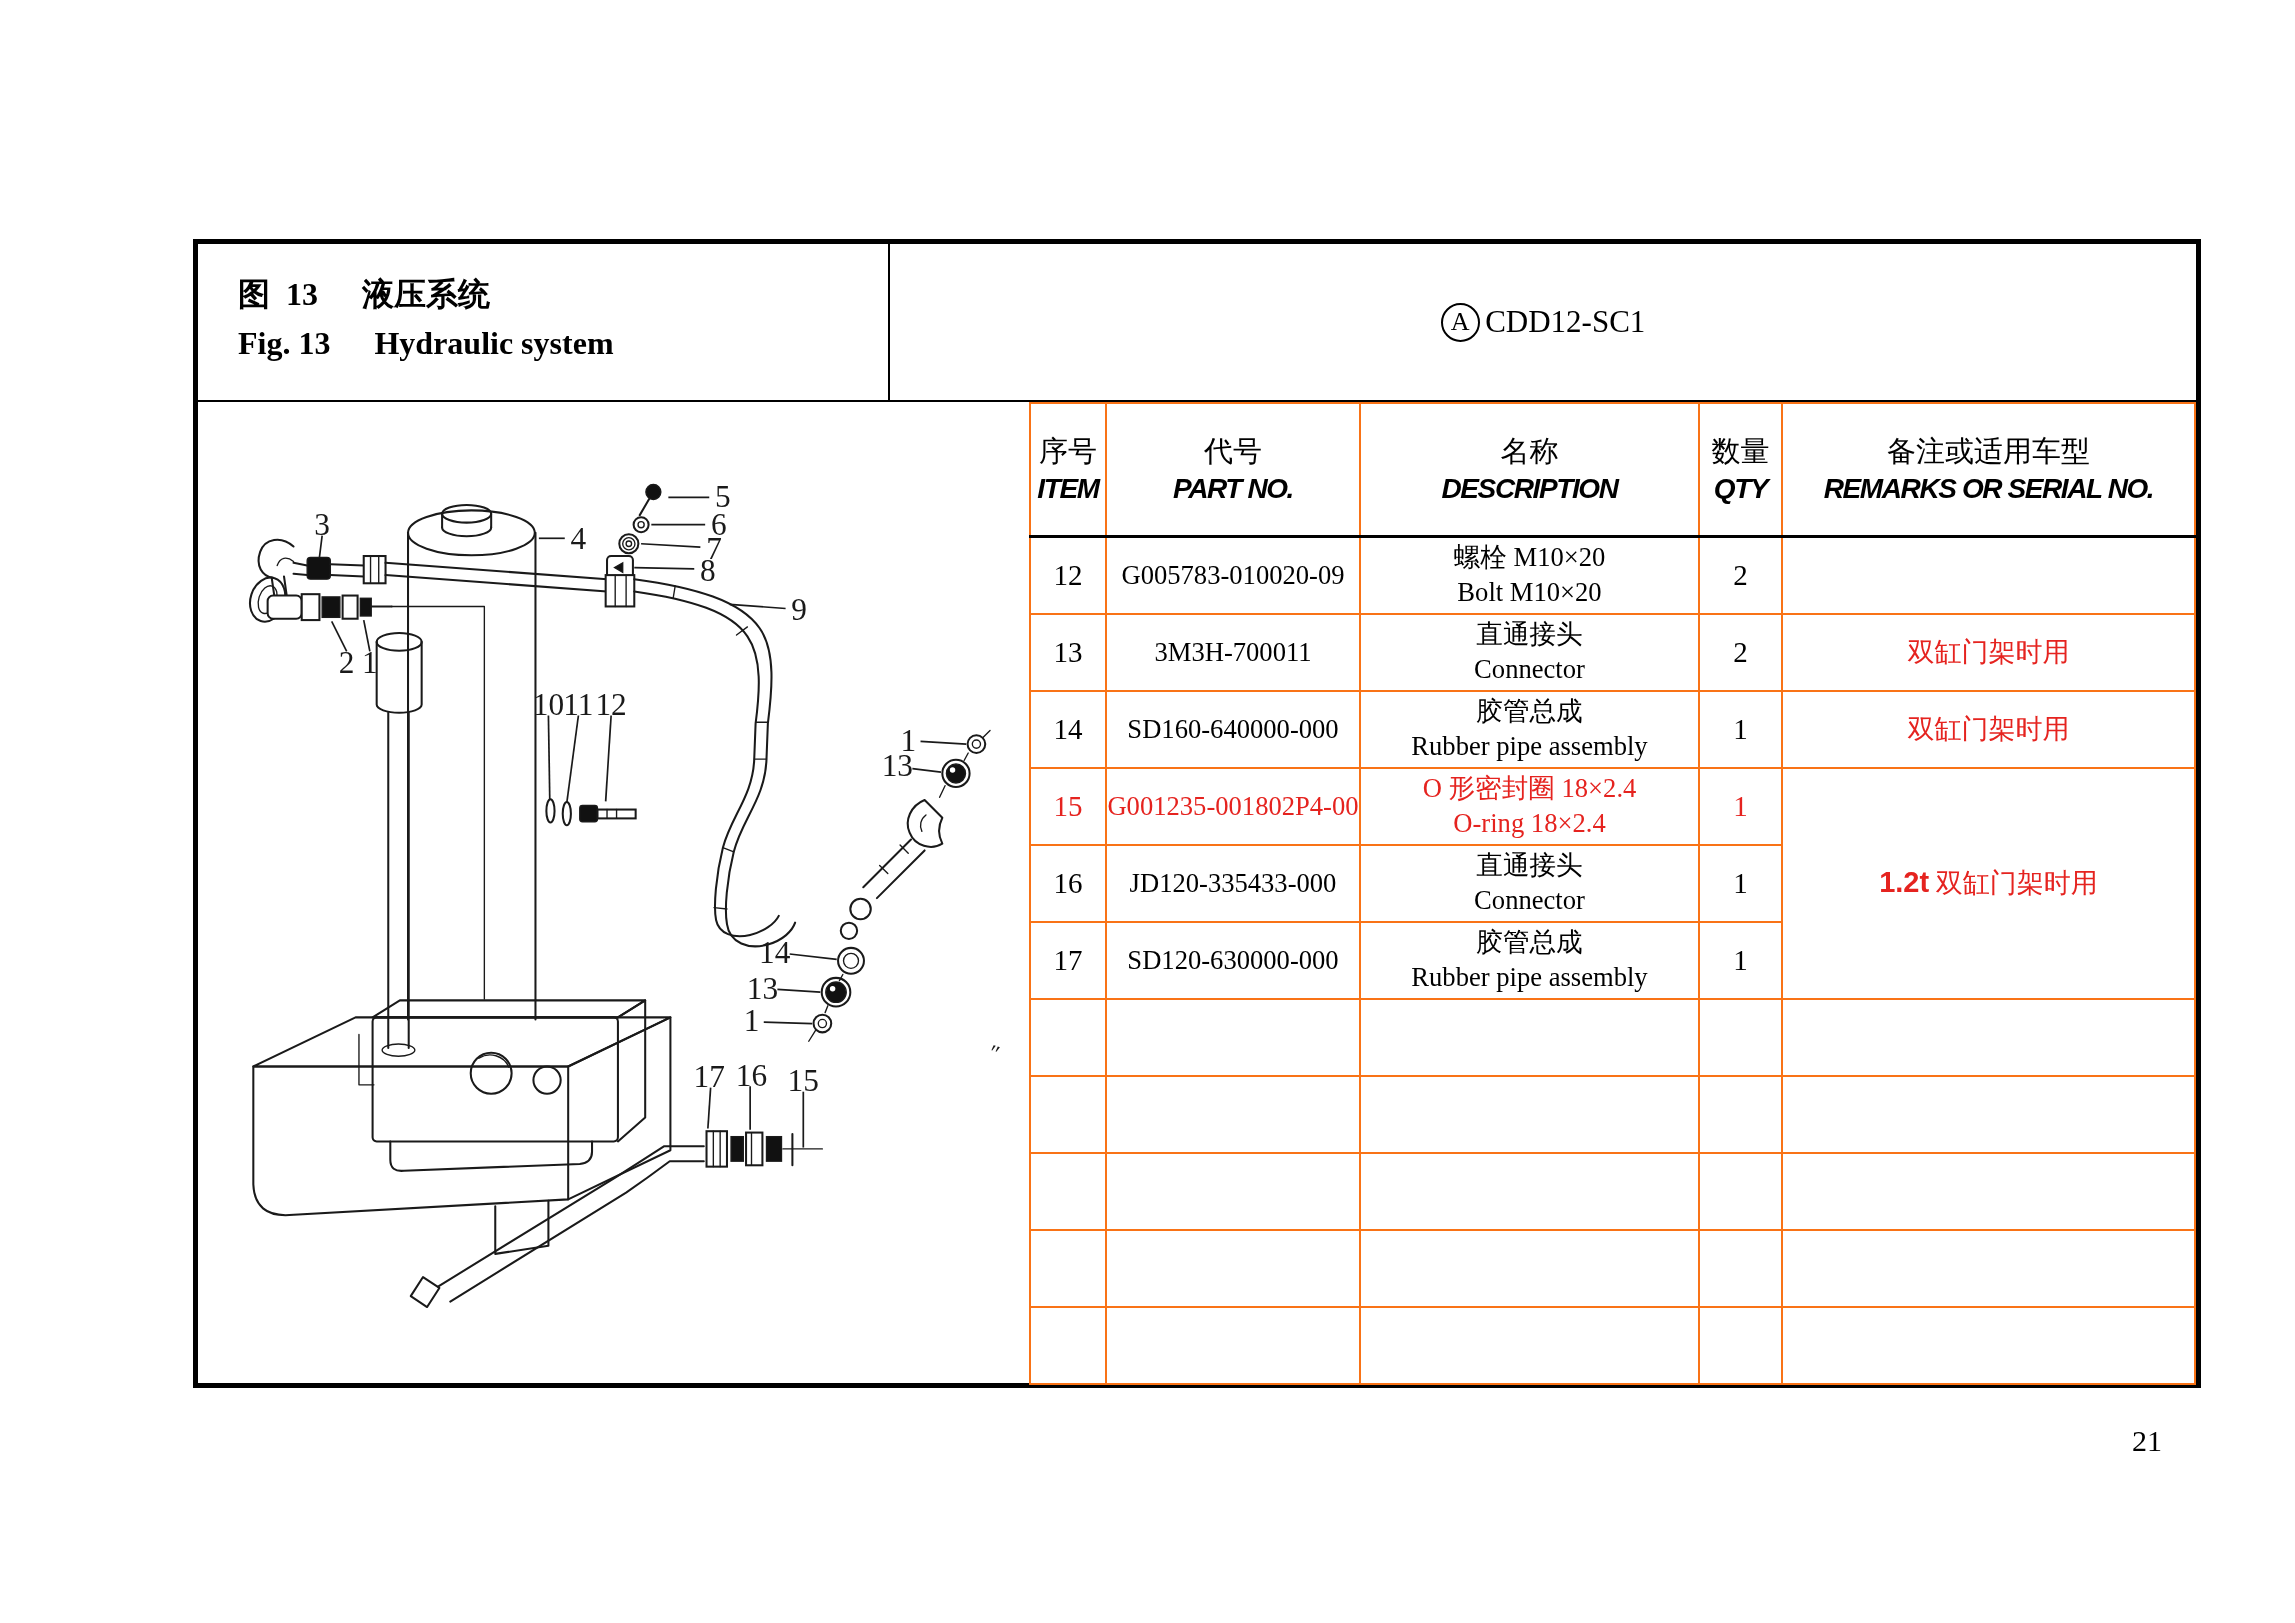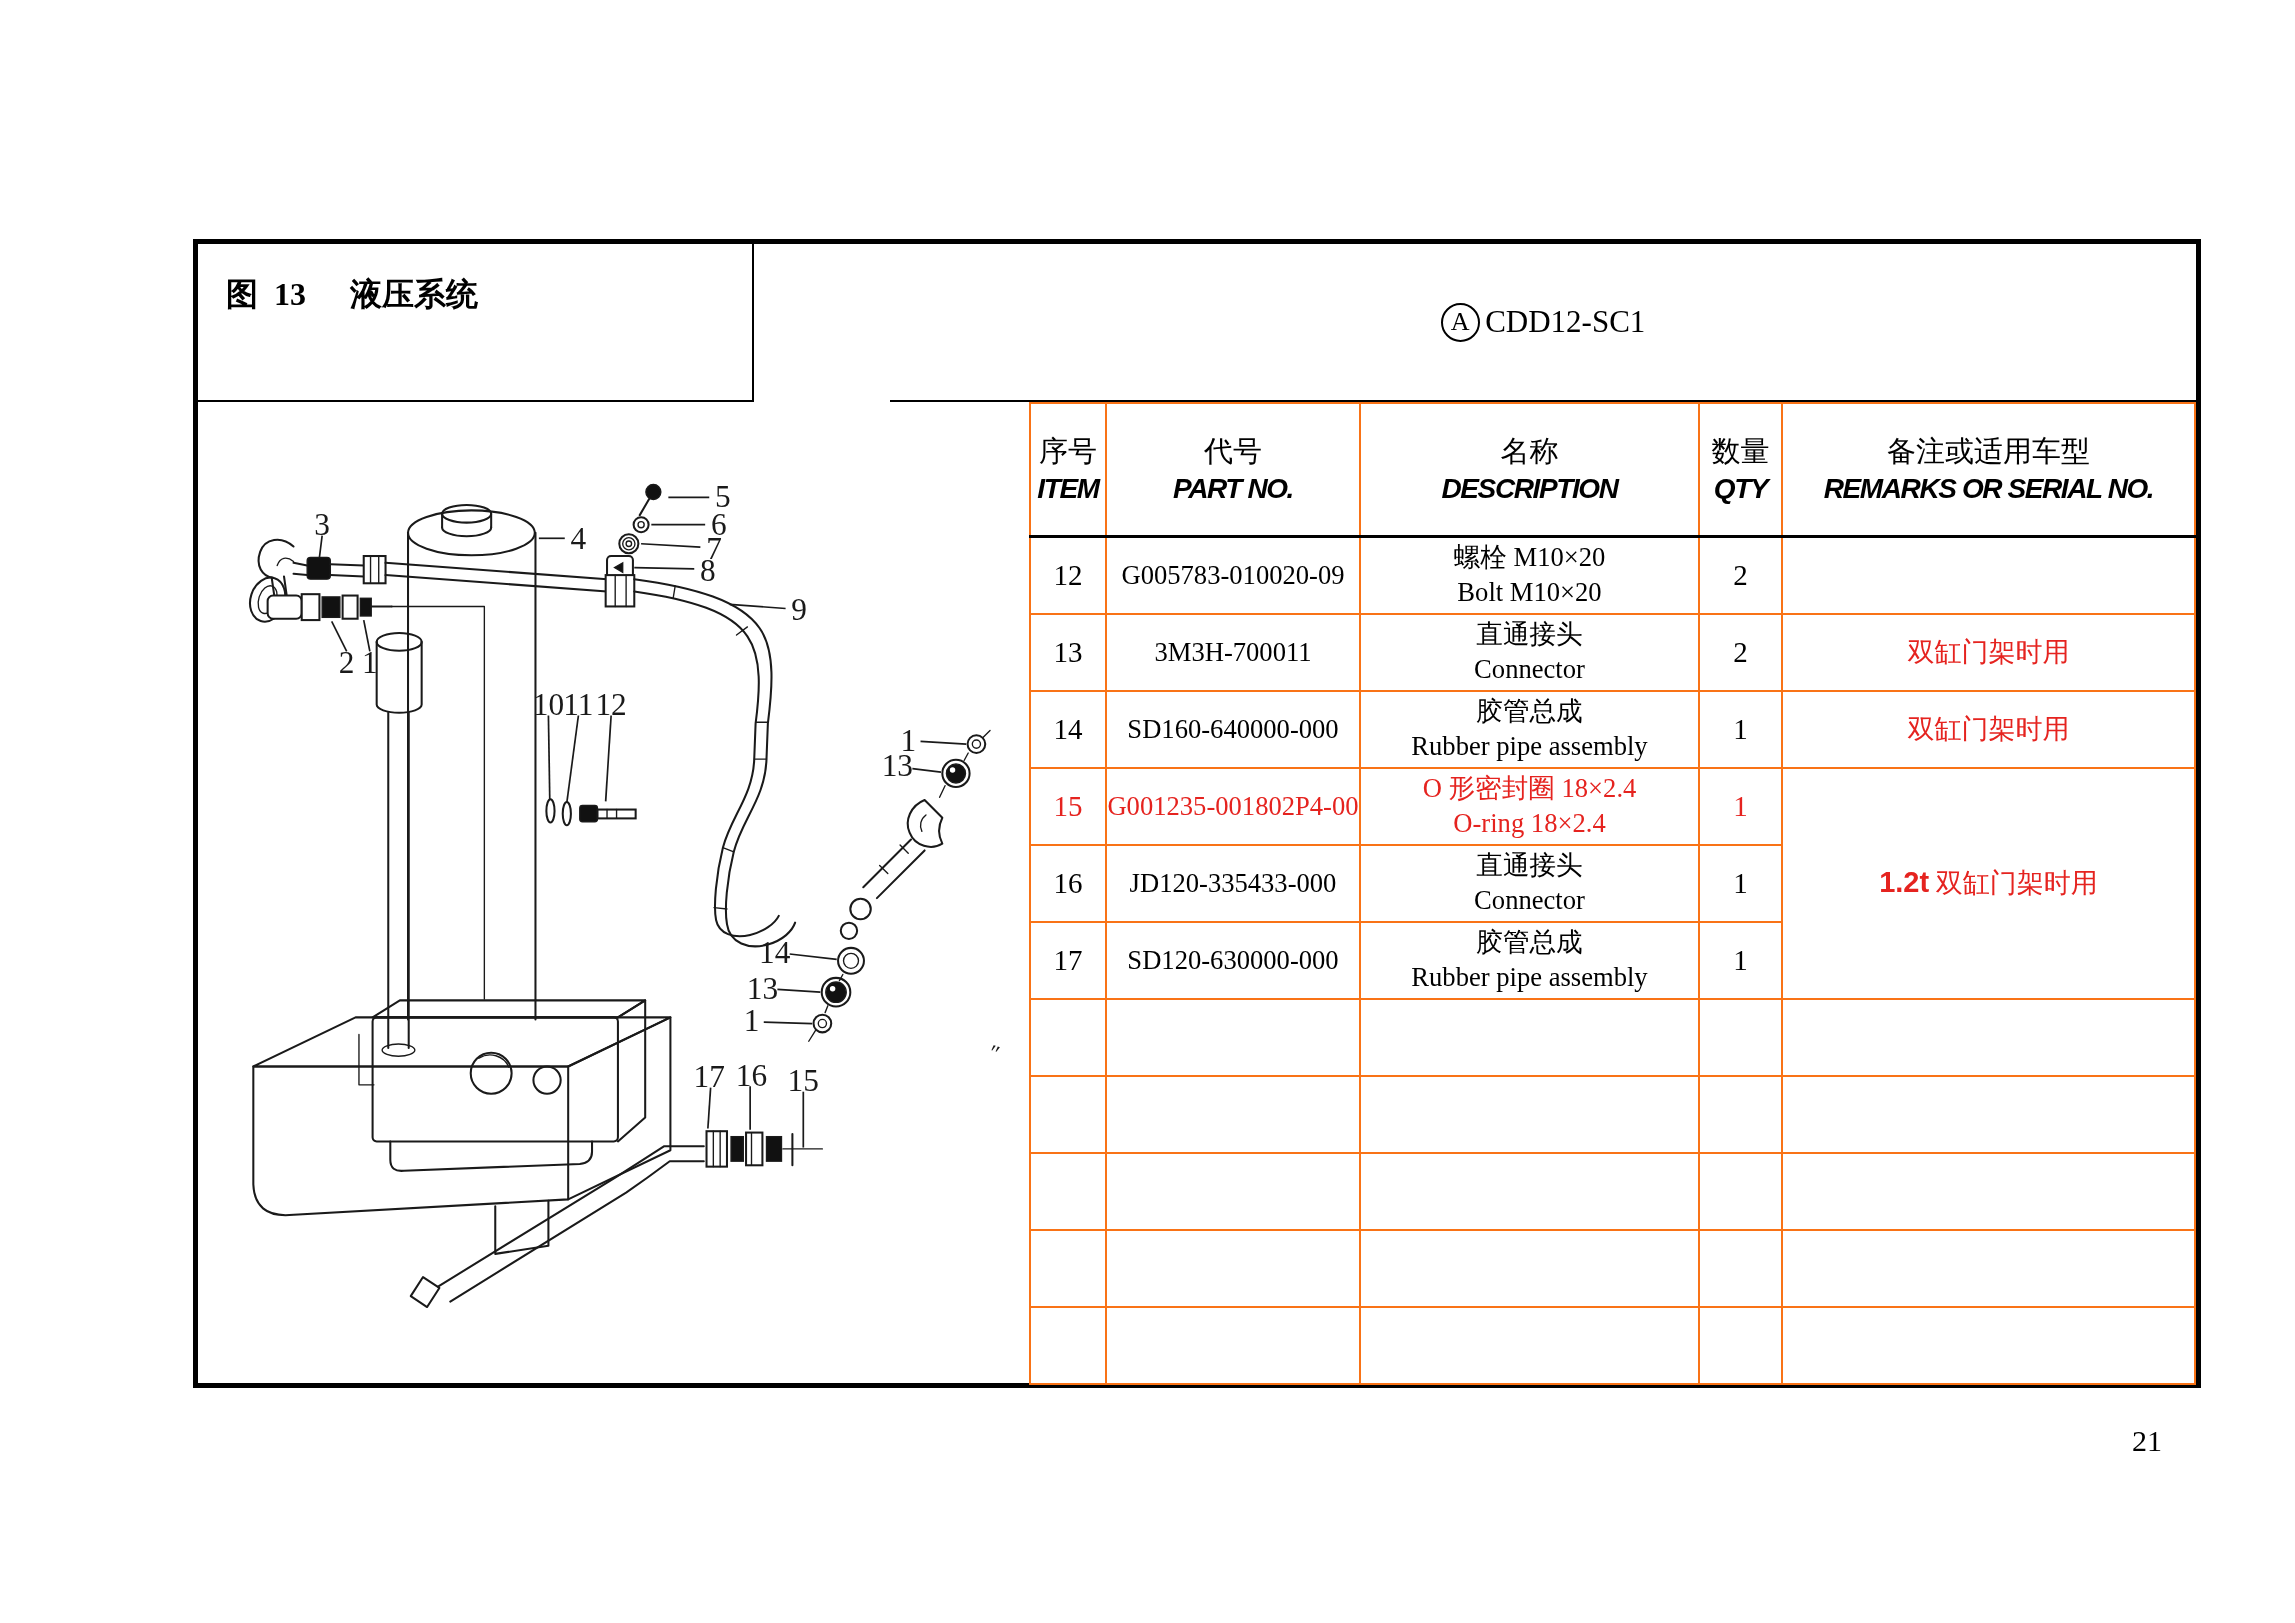--- a/index.html
+++ b/index.html
@@ -1,23 +1,23 @@
 <!DOCTYPE html>
 <html style="--red: #e5231f; --ink: #1a1a1a;font-size:11px"><head>
 <meta charset="utf-8">
 <style>
   :root{ --ink:#1a1a1a; --red:#e5231f; }
   html,body{margin:0;padding:0;background:#fff;}
   .page{position:relative;width:2295px;height:1623px;background:#fff;overflow:hidden;
         font-family:"Liberation Serif","DejaVu Serif",serif;color:#000;}
   .frame{position:absolute;left:193px;top:239px;width:2008px;height:1149px;
          border:5.5px solid #000;box-sizing:border-box;}
-  .title-block{position:absolute;left:0;top:0;width:556px;height:158px;
+  .title-block{position:absolute;left:0;top:0;width:692px;height:158px;
          border-right:2px solid #000;border-bottom:2px solid #000;box-sizing:border-box;
-         padding:26px 0 0 28px;}
+         padding:26px 0 0 40px;}
   .title-line{font-weight:bold;font-size:32px;line-height:49px;white-space:pre;}
   .title-gap{display:inline-block;width:44px;}
   .label-area{position:absolute;left:692px;top:0;right:0;height:158px;
          border-bottom:2px solid #000;box-sizing:border-box;
          display:flex;align-items:center;justify-content:center;}
   .vlabel{font-size:31px;display:flex;align-items:center;gap:5.5px;}
   .circ{display:inline-flex;align-items:center;justify-content:center;
         width:35px;height:35px;border:2px solid #000;border-radius:50%;
         font-size:26px;line-height:1;}
   .diagram{position:absolute;left:0;top:158px;width:831px;height:980px;}
@@ -46,20 +46,21 @@
 </style>
 </head>
 <body>
 
 <div class="page">
 
   <div class="frame">
 
     <div class="title-block">
       <div class="title-line"><span>图  13</span><span class="title-gap"></span><span>液压系统</span></div>
+      <div class="title-line"><span>Fig. 13</span><span class="title-gap"></span><span>Hydraulic system</span></div>
     </div>
 
     <div class="label-area">
       <div class="vlabel">
         <span class="circ">A</span>
         <span>CDD12-SC1</span>
       </div>
     </div>
 
     <div class="diagram">

